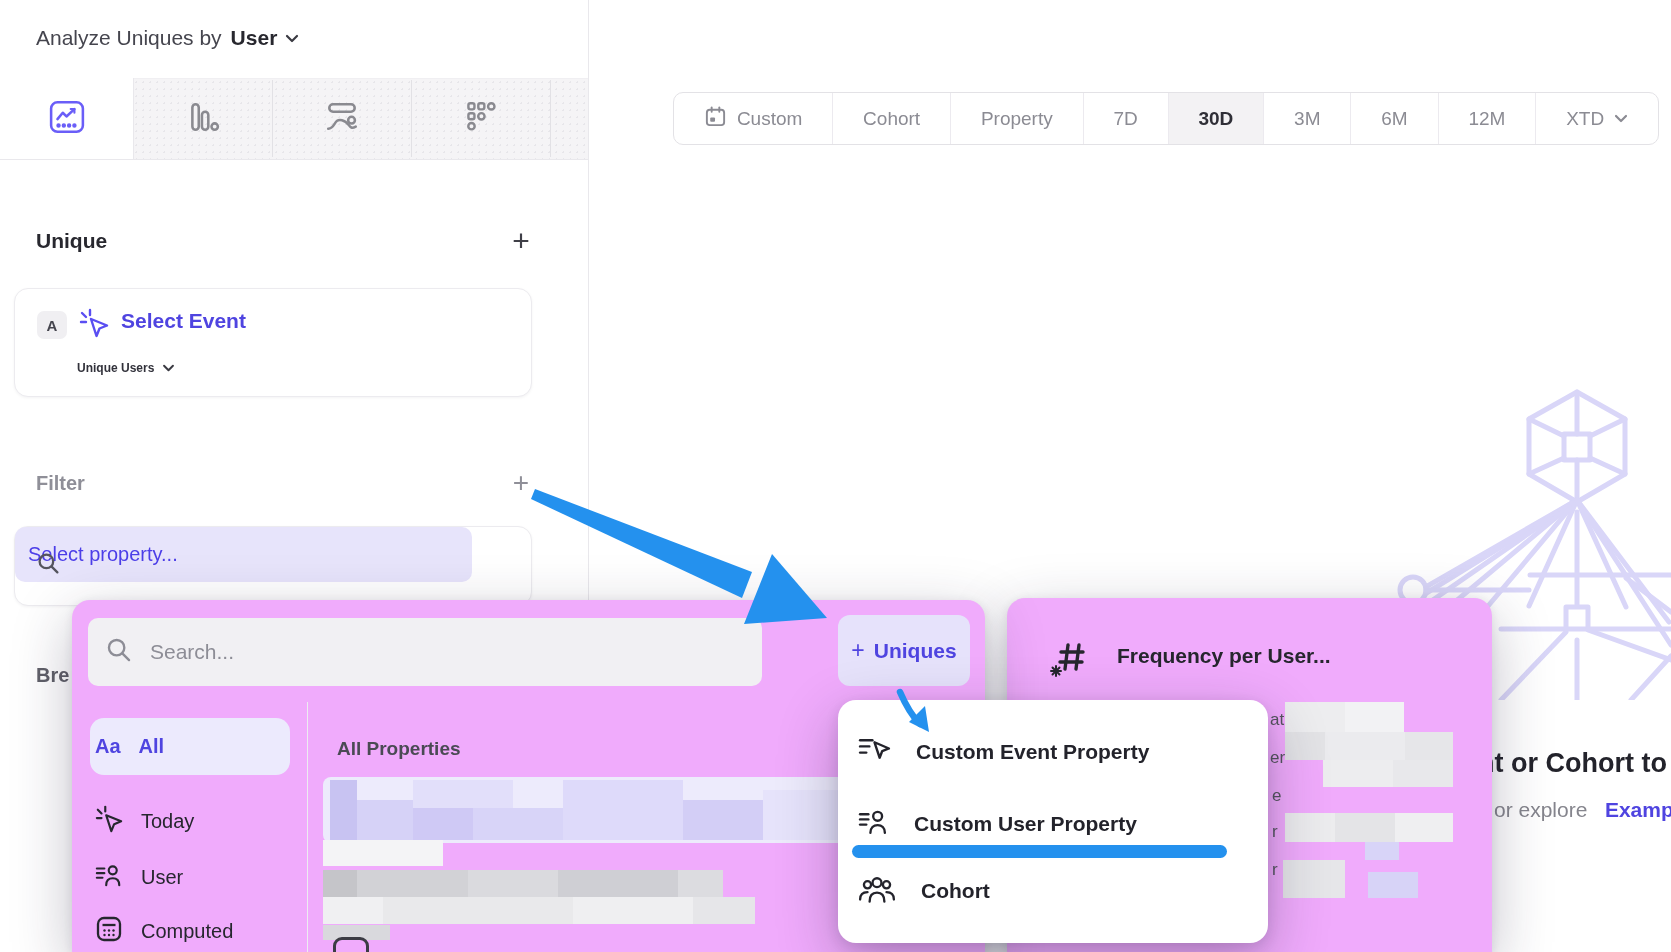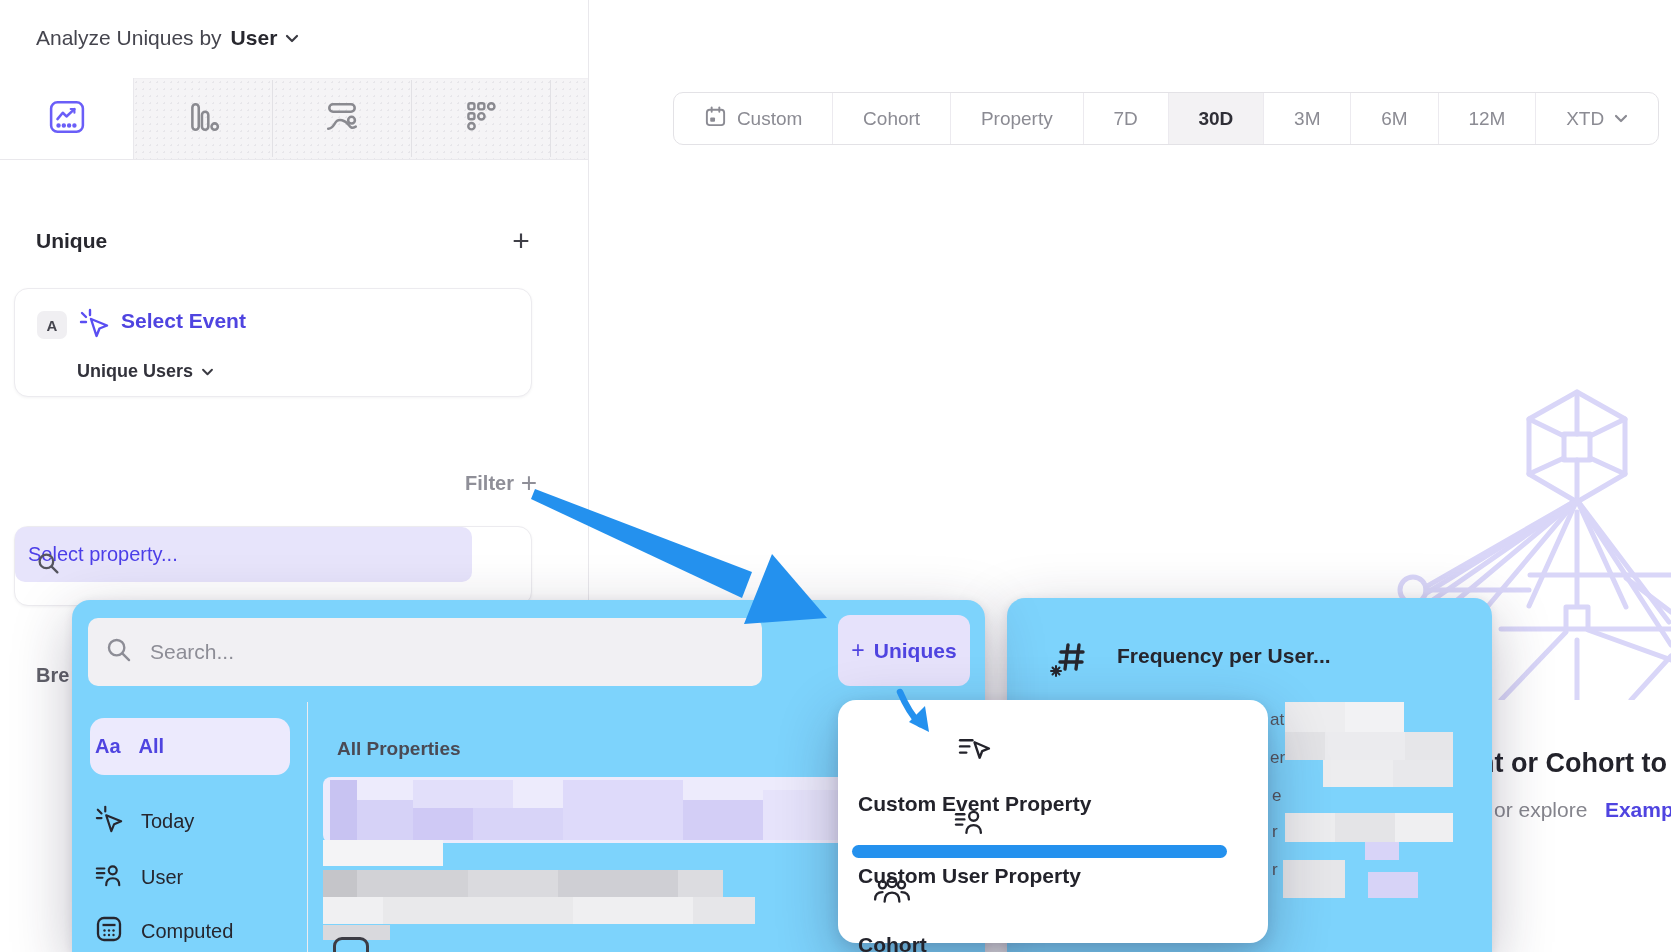--- a/index.html
+++ b/index.html
@@ -28,21 +28,21 @@
   .sec-title{font-size:21px;font-weight:700;color:#28282f;}
   .sec-title.dim{color:#8f8f98;font-weight:600;font-size:20px;}
   .plus-btn{width:30px;height:30px;display:flex;align-items:center;justify-content:center;
     font-size:30px;font-weight:400;color:#3f3f47;cursor:pointer;line-height:1;}
   .plus-btn.dim{color:#8f8f98;font-size:28px;}
 
   .card{background:#fff;border:1px solid #ecebef;border-radius:14px;box-shadow:0 1px 3px rgba(20,20,40,.05);}
   .badge-a{left:22px;top:22px;width:30px;height:28px;background:#f0eff2;border-radius:7px;
     display:flex;align-items:center;justify-content:center;font-size:15px;font-weight:700;color:#45454e;}
   .select-event{left:106px;top:20px;font-size:21px;font-weight:700;color:#4f44e0;cursor:pointer;}
-  .uniq{left:62px;top:72px;font-size:18px;font-weight:600;color:#32323b;display:flex;align-items:center;gap:8px;cursor:pointer;}
+  .uniq{left:62px;top:72px;font-size:12px;font-weight:600;color:#32323b;display:flex;align-items:center;gap:8px;cursor:pointer;}
 
   .prop-pill{left:52px;top:10px;width:457px;height:55px;background:#e7e4fb;border-radius:10px;
     display:flex;align-items:center;padding-left:13px;box-sizing:border-box;
     font-size:20px;font-weight:500;color:#4c3ee8;cursor:text;}
 
   .bre{left:36px;top:664px;font-size:20px;font-weight:700;color:#606069;z-index:3;}
 
   
   .datebar{left:673px;top:92px;width:986px;height:53px;border:1.5px solid #e3e2e6;border-radius:10px;
     display:flex;align-items:stretch;background:#fff;box-sizing:border-box;z-index:2;overflow:hidden;}
@@ -53,21 +53,21 @@
 
   
   .wireframe{left:1271px;top:360px;z-index:0;}
 
   
   .empty-head{left:1478px;top:748px;width:400px;font-size:27px;font-weight:700;color:#23232b;z-index:1;white-space:nowrap;}
   .empty-sub{left:1494px;top:798px;font-size:21px;color:#85858d;z-index:1;white-space:nowrap;}
   .empty-sub .lnk{color:#4f44e0;font-weight:600;cursor:pointer;}
 
   
-  .panel{background:#7dd3fc;border-radius:18px 18px 0 0;box-shadow:0 18px 60px rgba(35,30,60,.28),0 2px 10px rgba(35,30,60,.10);text-decoration:underline;}
+  .panel{background:#f0abfc;border-radius:18px 18px 0 0;box-shadow:0 18px 60px rgba(35,30,60,.28),0 2px 10px rgba(35,30,60,.10);text-decoration:underline;}
   .panel1{left:72px;top:600px;width:913px;height:352px;z-index:10;overflow:hidden;}
   .freq-panel{left:1007px;top:598px;width:485px;height:354px;z-index:9;overflow:hidden;}
   .cmenu{left:838px;top:700px;width:430px;height:243px;background:#fff;border-radius:18px;
     box-shadow:0 20px 60px rgba(30,28,55,.30),0 4px 14px rgba(30,28,55,.12);z-index:20;}
 
   .searchbox{left:16px;top:18px;width:674px;height:68px;background:#f1f0f3;border-radius:10px;
     display:flex;align-items:center;padding-left:18px;gap:16px;box-sizing:border-box;}
   .searchbox input{border:none;outline:none;background:transparent;font-size:21px;color:#45454e;
     font-family:"Liberation Sans",sans-serif;width:560px;}
   .searchbox input::placeholder{color:#8d8d96;}
@@ -82,21 +82,21 @@
   .cat-item .aa{font-size:20px;font-weight:700;color:#4f44e0;}
   .pp-divider{left:235px;top:102px;width:1px;height:250px;background:#ececf0;}
   .list-hdr{left:265px;top:138px;font-size:19px;font-weight:600;color:#4a4a54;}
   .hl-row{left:251px;top:177px;width:648px;height:66px;background:#edebfc;border-radius:8px;}
   .mc{position:absolute;display:block;}
 
   .freq-hdr-icon{left:43px;top:40px;color:#26262e;}
   .freq-title{left:110px;top:46px;font-size:21px;font-weight:700;color:#26262e;}
   .frag{position:absolute;font-size:17px;color:#55555e;}
 
-  .cm-item{position:absolute;left:20px;display:flex;align-items:center;gap:25px;cursor:pointer;color:#23232b;flex-direction:column;}
+  .cm-item{position:absolute;left:20px;display:flex;align-items:center;gap:25px;cursor:pointer;color:#23232b;}
   .cm-item .lbl{font-size:21px;font-weight:600;}
   .blue-bar{left:14px;top:145px;width:375px;height:13px;background:#2491ee;border-radius:7px;z-index:2;}
 
   .overlay{left:0;top:0;z-index:40;pointer-events:none;}
 </style>
 </head>
 <body>
 
 <svg class="abs wireframe" width="400" height="340" viewBox="0 0 400 340" fill="none" stroke="#d9d6f8" stroke-width="5" stroke-linejoin="round" stroke-linecap="round">
   <polygon points="306,32 354,59 354,114 306,142 258,114 258,59"></polygon>
@@ -220,21 +220,21 @@
   <span class="abs uniq">
     <span>Unique Users</span>
     <span class="chev">
       <svg width="13" height="8" viewBox="0 0 14 9" fill="none" stroke="#3a3a42" stroke-width="2.2" stroke-linecap="round" stroke-linejoin="round">
           <path d="M2,2 L7,7 L12,2"></path>
         </svg>
     </span>
   </span>
 </div>
 
-<div class="abs flex" style="left:36px;top:468px;width:500px;justify-content:flex-end;margin-left:8px;">
+<div class="abs flex" style="left:36px;top:468px;width:500px;justify-content:space-between;">
   <span class="sec-title dim">Filter</span>
   <span class="plus-btn dim">+</span>
 </div>
 
 <div class="abs card" style="left:14px;top:526px;width:516px;height:78px;">
   <span class="abs" style="left:22px;top:25px;color:#55555e;">
     <svg width="23" height="23" viewBox="0 0 22 22" fill="none" stroke="currentColor" stroke-width="2.2" stroke-linecap="round">
         <circle cx="9" cy="9" r="6.5"></circle>
         <path d="M14,14 L19.5,19.5"></path>
       </svg>

